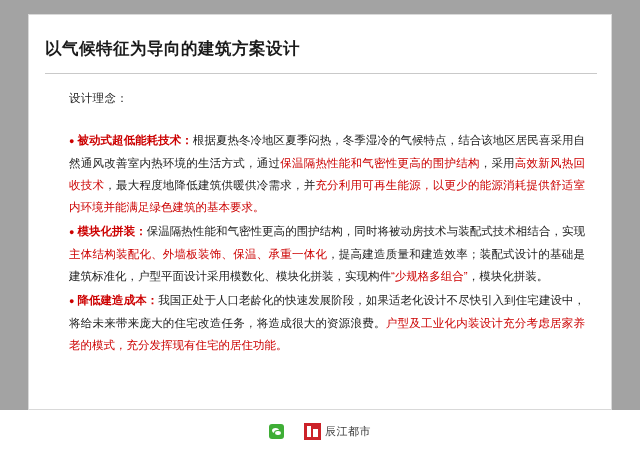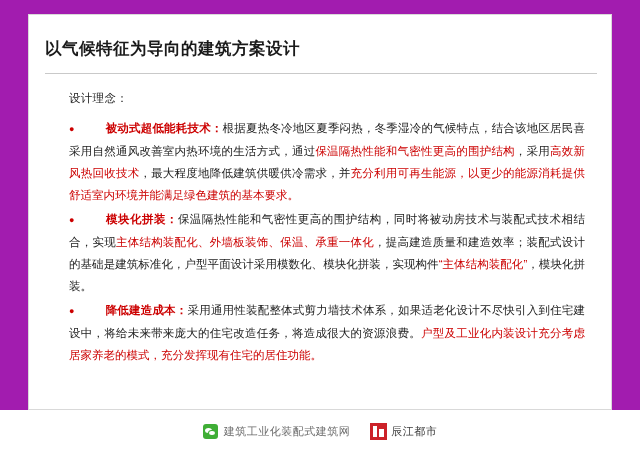--- a/index.html
+++ b/index.html
@@ -10,21 +10,21 @@
     width: 640px;
     height: 453px;
     background: #ffffff;
     font-family: "Liberation Sans", sans-serif;
     overflow: hidden;
   }
   .page {
     position: relative;
     width: 640px;
     height: 453px;
-    background: #a21caf;
+    background: #a3a3a3;
     box-sizing: border-box;
   }
   .slide {
     position: absolute;
     left: 28px;
     top: 14px;
     width: 584px;
     height: 396px;
     background: #ffffff;
     border: 1px solid #d9d9d9;
@@ -56,38 +56,37 @@
     left: 40px;
     top: 72px;
     width: 516px;
     font-size: 11.5px;
     line-height: 22px;
     color: #222222;
   }
   .lead {
     font-size: 11.5px;
     color: #222222;
-    margin-bottom: 8px;
+    margin-bottom: 20px;
     letter-spacing: 0.3px;
   }
   .item {
     margin-bottom: 2px;
     text-align: justify;
     text-justify: inter-ideograph;
   }
   .bullet {
     color: #cc0000;
     font-size: 9px;
     vertical-align: middle;
     margin-right: 3px;
   }
   .term {
     color: #cc0000;
     font-weight: bold;
-    margin-left: 28px;
   }
   .hl {
     color: #cc0000;
   }
   .plain {
     color: #222222;
   }
   .footer {
     position: absolute;
     left: 0;
@@ -194,34 +193,33 @@
 
     <div class="body">
 
       <div class="lead">设计理念：</div>
 
       <div class="item">
         <span class="bullet">●</span><span class="term">被动式超低能耗技术：</span><span class="plain">根据夏热冬冷地区夏季闷热，冬季湿冷的气候特点，结合该地区居民喜采用自然通风改善室内热环境的生活方式，通过</span><span class="hl">保温隔热性能和气密性更高的围护结构</span><span class="plain">，采用</span><span class="hl">高效新风热回收技术</span><span class="plain">，最大程度地降低建筑供暖供冷需求，并</span><span class="hl">充分利用可再生能源</span><span class="hl">，以更少的能源消耗提供舒适室内环境并能满足绿色建筑的基本要求。</span>
       </div>
 
       <div class="item">
-        <span class="bullet">●</span><span class="term">模块化拼装：</span><span class="plain">保温隔热性能和气密性更高的围护结构，同时将被动房技术与装配式技术相结合，实现</span><span class="hl">主体结构装配化、外墙板装饰、保温、承重一体化</span><span class="plain">，提高建造质量和建造效率；装配式设计的基础是建筑标准化，户型平面设计采用模数化、模块化拼装，实现构件</span><span class="hl">“主体结构装配化”</span><span class="plain">，模块化拼装。</span>
+        <span class="bullet">●</span><span class="term">模块化拼装：</span><span class="plain">保温隔热性能和气密性更高的围护结构，同时将被动房技术与装配式技术相结合，实现</span><span class="hl">主体结构装配化、外墙板装饰、保温、承重一体化</span><span class="plain">，提高建造质量和建造效率；装配式设计的基础是建筑标准化，户型平面设计采用模数化、模块化拼装，实现构件</span><span class="hl">“少规格多组合”</span><span class="plain">，模块化拼装。</span>
       </div>
 
       <div class="item">
-        <span class="bullet">●</span><span class="term">降低建造成本：</span><span class="plain">采用通用性装配整体式剪力墙技术体系，如果适老化设计不尽快引入到住宅建设中，</span><span class="plain">将给未来带来庞大的住宅改造任务，将造成很大的资源浪费。</span><span class="hl">户型及工业化内装设计充分考虑居家养老的模式，充分发挥现有住宅的居住功能。</span>
+        <span class="bullet">●</span><span class="term">降低建造成本：</span><span class="plain">我国正处于人口老龄化的快速发展阶段，如果适老化设计不尽快引入到住宅建设中，</span><span class="plain">将给未来带来庞大的住宅改造任务，将造成很大的资源浪费。</span><span class="hl">户型及工业化内装设计充分考虑居家养老的模式，充分发挥现有住宅的居住功能。</span>
       </div>
 
     </div>
   </div>
 
   <div class="footer">
     <div class="footer-inner">
       <span class="wechat-badge"></span>
-      <span class="footer-text">建筑工业化装配式建筑网</span>
       <span class="footer-logo">
         <span class="logo-mark"></span>
         <span class="logo-text">辰江都市</span>
       </span>
     </div>
   </div>
 
 </div>
 
 </body></html>

